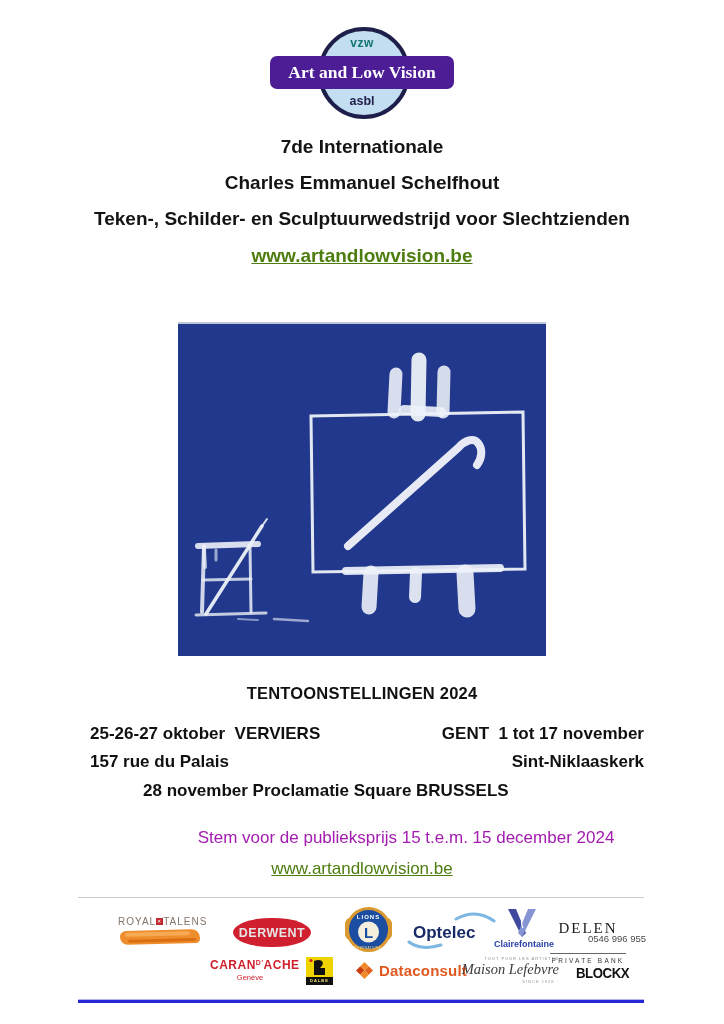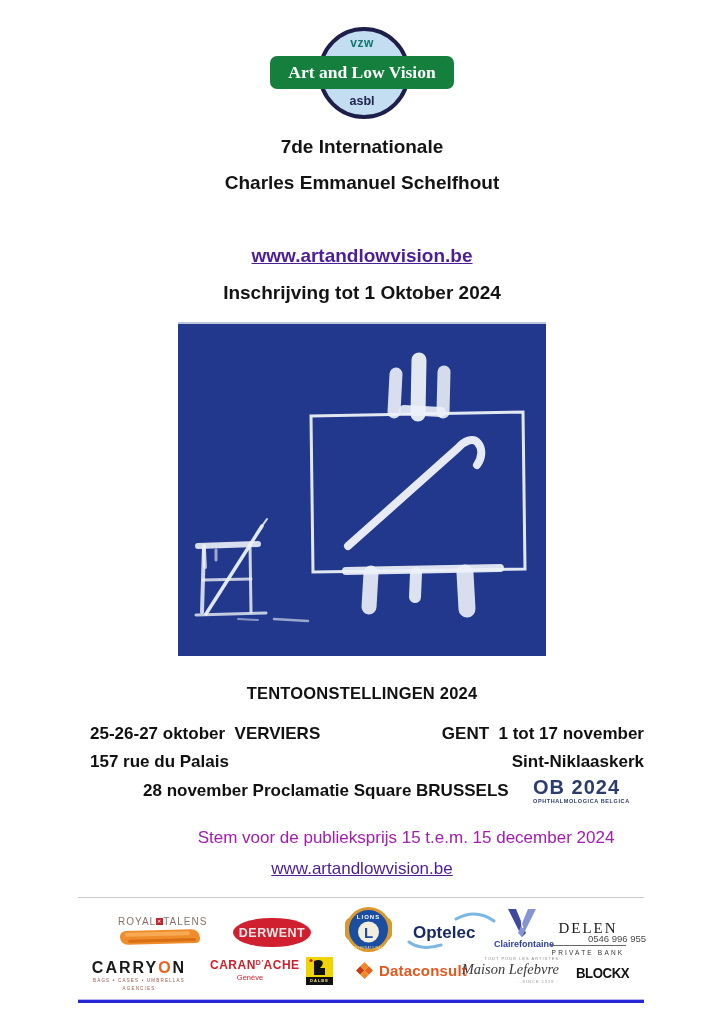--- a/index.html
+++ b/index.html
@@ -5,33 +5,33 @@
   html,body{margin:0;padding:0;background:#ffffff;}
   .page{position:relative;width:724px;height:1024px;background:#ffffff;overflow:hidden;
         font-family:"Liberation Sans",sans-serif;color:#111;}
 
   
   .logo-wrap{position:absolute;top:25px;left:262px;width:200px;height:94px;}
   .logo-circle{position:absolute;left:56px;top:2px;width:84px;height:84px;border-radius:50%;
                background:#c3ddf1;border:4px solid #1e1e4a;}
   .logo-vzw{position:absolute;top:11px;left:0;width:200px;text-align:center;
             font-size:12px;font-weight:bold;color:#0f766e;letter-spacing:.5px;}
-  .logo-band{position:absolute;top:31px;left:8px;width:184px;height:33px;background:#15803d;
+  .logo-band{position:absolute;top:31px;left:8px;width:184px;height:33px;background:#4c1d95;
              border-radius:7px;display:flex;align-items:center;justify-content:center;
              color:#fff;font-family:"Liberation Serif",serif;font-weight:bold;font-size:17.5px;}
   .logo-asbl{position:absolute;top:69px;left:0;width:200px;text-align:center;
              font-size:12.5px;font-weight:bold;color:#23234f;}
 
   
   .center-line{position:absolute;left:0;width:724px;text-align:center;font-weight:bold;
                font-size:19px;color:#141414;}
   .t1{top:136px}.t2{top:172px}.t3{top:208px}
   .link1{top:245px;}
   .deadline{top:282px;}
-  a.site{color:#4c1d95;text-decoration:underline;}
+  a.site{color:#4d7c0f;text-decoration:underline;}
 
   
   .artwork{position:absolute;left:178px;top:322px;width:368px;height:334px;
            border-top:2px solid #bcc7dc;}
   .artwork svg{display:block;}
 
   
   .ex-title{position:absolute;top:684px;left:0;width:724px;text-align:center;
             font-weight:bold;font-size:16.5px;letter-spacing:.2px;}
   .ex-block{position:absolute;left:90px;top:720px;width:554px;font-weight:bold;font-size:17px;}
@@ -69,21 +69,21 @@
   
   .optelec text{font-family:"Liberation Sans",sans-serif;}
 
   
   .cf{width:64px;text-align:center;}
   .cf-label{font-size:9px;font-weight:bold;color:#2b3fa8;margin-top:1px;text-align:right;}
 
   
   .delen{width:76px;text-align:center;}
   .delen-name{font-family:"Liberation Serif",serif;font-size:15px;letter-spacing:2px;color:#1c1c1c;
-              border-bottom:1px solid #666;padding-bottom:8px;}
+              border-bottom:1px solid #666;padding-bottom:16px;}
   .delen-sub{font-size:6.5px;letter-spacing:2.2px;color:#333;margin-top:3px;}
 
   
   .carryon{width:118px;text-align:center;}
   .co-name{font-weight:bold;font-size:16px;letter-spacing:2px;color:#1a1a1a;line-height:16px;}
   .co-accent{color:#e8641e;}
   .co-sub{font-size:4.5px;letter-spacing:1.2px;color:#a35248;margin-top:2px;line-height:6px;}
 
   
   .cda{width:80px;text-align:center;color:#cf1f2b;}
@@ -119,24 +119,24 @@
 
   <div class="logo-wrap">
     <div class="logo-circle"></div>
     <div class="logo-vzw">vzw</div>
     <div class="logo-band">Art and Low Vision</div>
     <div class="logo-asbl">asbl</div>
   </div>
 
   <div class="center-line t1">7de Internationale</div>
   <div class="center-line t2">Charles Emmanuel Schelfhout</div>
+  <div class="center-line t3">Teken-, Schilder- en Sculptuurwedstrijd voor Slechtzienden</div>
   <div class="center-line link1">
     <a class="site" href="#">www.artandlowvision.be</a>
   </div>
-  <div class="center-line deadline">Inschrijving tot 1 Oktober 2024</div>
 
   <div class="artwork">
     <svg width="368" height="332" viewBox="0 0 368 332">
       <rect x="0" y="0" width="368" height="332" fill="#21388c"></rect>
       <g fill="none" stroke="#edf1f8" stroke-linecap="round">
 
         <path d="M133,92 L345,88 L347,245 L135,248 Z" stroke-width="3" opacity=".95"></path>
 
         <path d="M218,50 L216,88" stroke-width="13" opacity=".9"></path>
         <path d="M241,36 L240,90" stroke-width="15" opacity=".95"></path>
@@ -173,24 +173,20 @@
     <div class="ex-row">
       <span>25-26-27 oktober  VERVIERS</span>
       <span>GENT  1 tot 17 november</span>
     </div>
     <div class="ex-row">
       <span>157 rue du Palais</span>
       <span>Sint-Niklaaskerk</span>
     </div>
   </div>
   <div class="ex-brussels">28 november Proclamatie Square BRUSSELS</div>
-  <div class="ob-logo">
-    <div class="ob-title">OB 2024</div>
-    <div class="ob-sub">OPHTHALMOLOGICA BELGICA</div>
-  </div>
 
   <div class="vote-line">Stem voor de publieksprijs 15 t.e.m. 15 december 2024</div>
   <div class="link2">
     <a class="site" href="#">www.artandlowvision.be</a>
   </div>
 
   <div class="rule-top"></div>
 
   <div class="sp" style="left:118px;top:916px;">
     <div class="rt-line">
@@ -235,25 +231,20 @@
       <path d="M19,8 Q16,14 19,20" stroke="#ffffff" stroke-width="1.2" fill="none"></path>
     </svg>
     <div class="cf-label">Clairefontaine</div>
   </div>
 
   <div class="sp delen" style="left:550px;top:920px;">
     <div class="delen-name">DELEN</div>
     <div class="delen-sub">PRIVATE BANK</div>
   </div>
 
-  <div class="sp carryon" style="left:80px;top:960px;">
-    <div class="co-name"><span>CARRY</span><span class="co-accent">O</span><span>N</span></div>
-    <div class="co-sub">BAGS • CASES • UMBRELLAS</div>
-    <div class="co-sub">AGENCIES</div>
-  </div>
 
   <div class="sp cda" style="left:210px;top:957px;">
     <div class="cda-name"><span>CARAN</span><span class="cda-sup">D'</span><span>ACHE</span></div>
     <div class="cda-sub">Genève</div>
   </div>
 
   <div class="sp dalbe" style="left:306px;top:957px;">
     <svg width="27" height="20" viewBox="0 0 27 20">
       <circle cx="5" cy="3.5" r="1.6" fill="#d02020"></circle>
       <path d="M8,4 C16,1 20,6 14,11 L19,11 L19,18 L8,18 Z" fill="#111111"></path>

